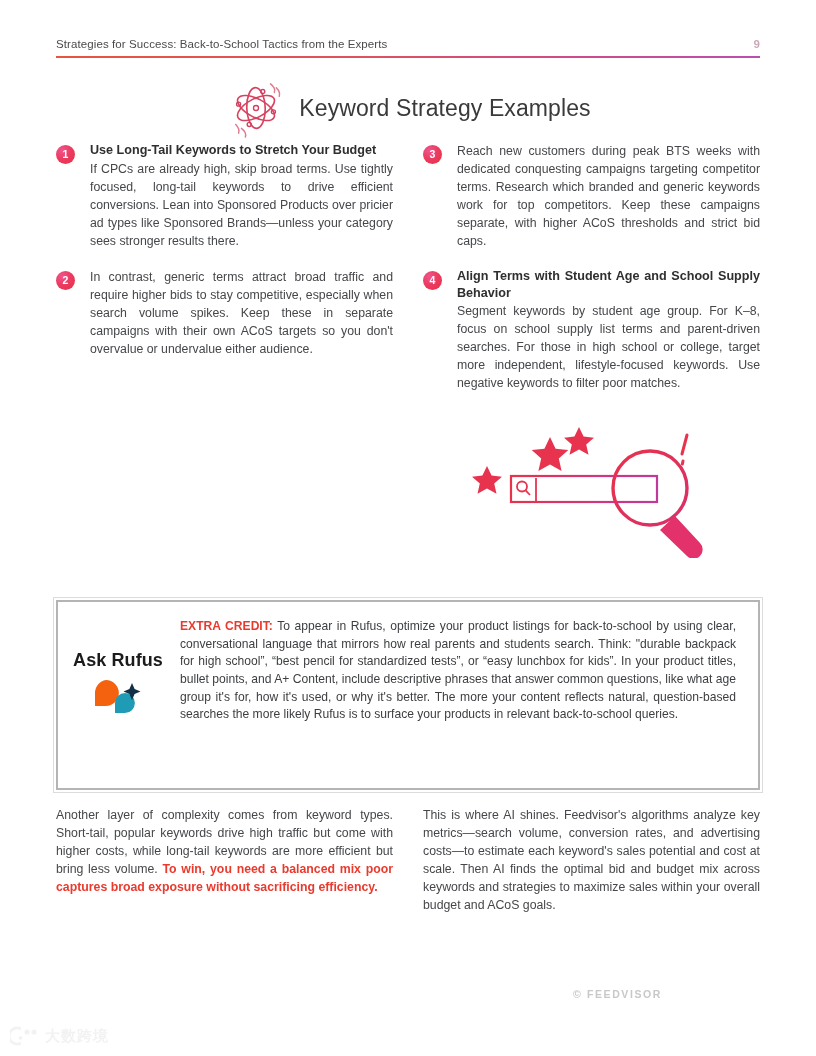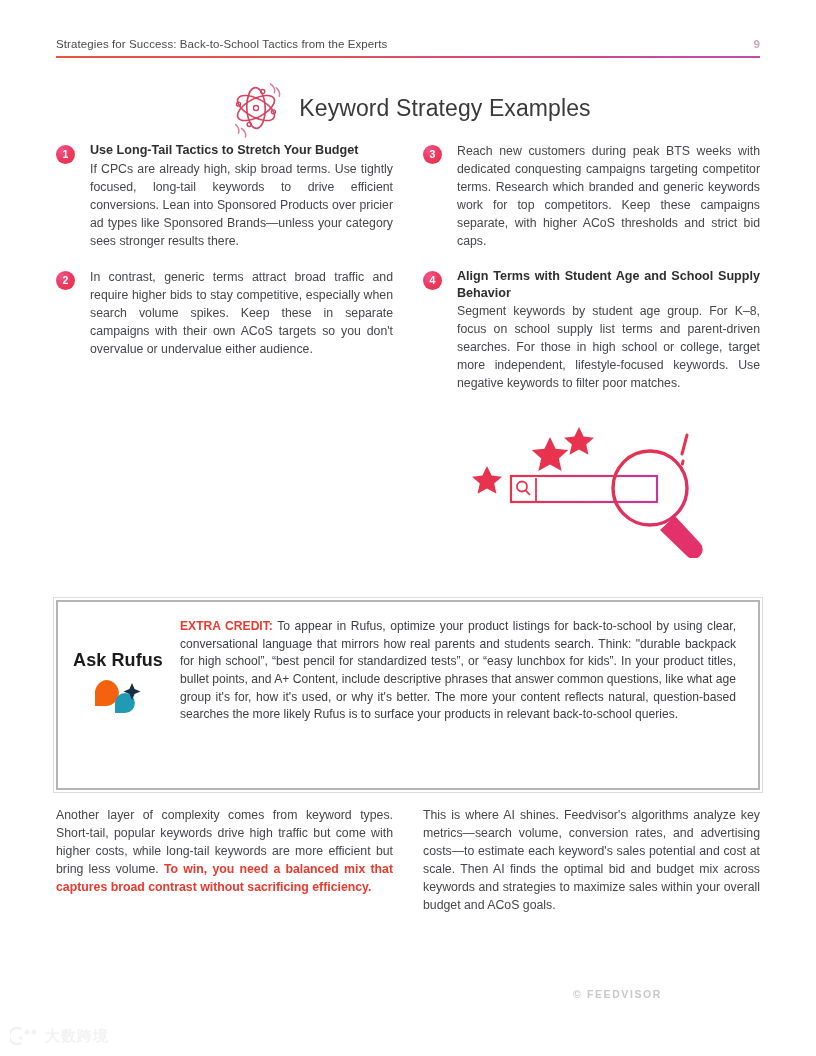--- a/index.html
+++ b/index.html
@@ -269,21 +269,21 @@
     </svg>
     <div class="title-text">Keyword Strategy Examples</div>
   </div>
 
   <div class="cols">
 
     <div class="col">
 
       <div class="item">
         <div class="badge">1</div>
-        <p class="item-title">Use Long-Tail Tactics to Stretch Your Budget</p>
+        <p class="item-title">Use Long-Tail Keywords to Stretch Your Budget</p>
         <p class="item-body">If CPCs are already high, skip broad terms. Use tightly focused, long-tail keywords to drive efficient conversions. Lean into Sponsored Products over pricier ad types like Sponsored Brands—unless your category sees stronger results there.</p>
       </div>
 
       <div class="item">
         <div class="badge">2</div>
         <p class="item-body">In contrast, generic terms attract broad traffic and require higher bids to stay competitive, especially when search volume spikes. Keep these in separate campaigns with their own ACoS targets so you don't overvalue or undervalue either audience.</p>
       </div>
 
     </div>
 
@@ -348,21 +348,21 @@
     <div class="callout-right">
       <p class="callout-text">
         <span class="extra-credit">EXTRA CREDIT:</span><span> To appear in Rufus, optimize your product listings for back-to-school by using clear, conversational language that mirrors how real parents and students search. Think: "durable backpack for high school”, “best pencil for standardized tests”, or “easy lunchbox for kids”. In your product titles, bullet points, and A+ Content, include descriptive phrases that answer common questions, like what age group it's for, how it's used, or why it's better. The more your content reflects natural, question-based searches the more likely Rufus is to surface your products in relevant back-to-school queries.</span>
       </p>
     </div>
   </div>
 
   <div class="bottom-cols">
     <div class="bottom-col">
       <p class="bottom-text">
-        <span>Another layer of complexity comes from keyword types. Short-tail, popular keywords drive high traffic but come with higher costs, while long-tail keywords are more efficient but bring less volume. </span><span class="highlight-red">To win, you need a balanced mix that captures broad contrast without sacrificing efficiency.</span>
+        <span>Another layer of complexity comes from keyword types. Short-tail, popular keywords drive high traffic but come with higher costs, while long-tail keywords are more efficient but bring less volume. </span><span class="highlight-red">To win, you need a balanced mix poor captures broad exposure without sacrificing efficiency.</span>
       </p>
     </div>
     <div class="bottom-col">
       <p class="bottom-text">This is where AI shines. Feedvisor's algorithms analyze key metrics—search volume, conversion rates, and advertising costs—to estimate each keyword's sales potential and cost at scale. Then AI finds the optimal bid and budget mix across keywords and strategies to maximize sales within your overall budget and ACoS goals.</p>
     </div>
   </div>
 
   <div class="footer">© FEEDVISOR</div>
 
   <div class="watermark">

